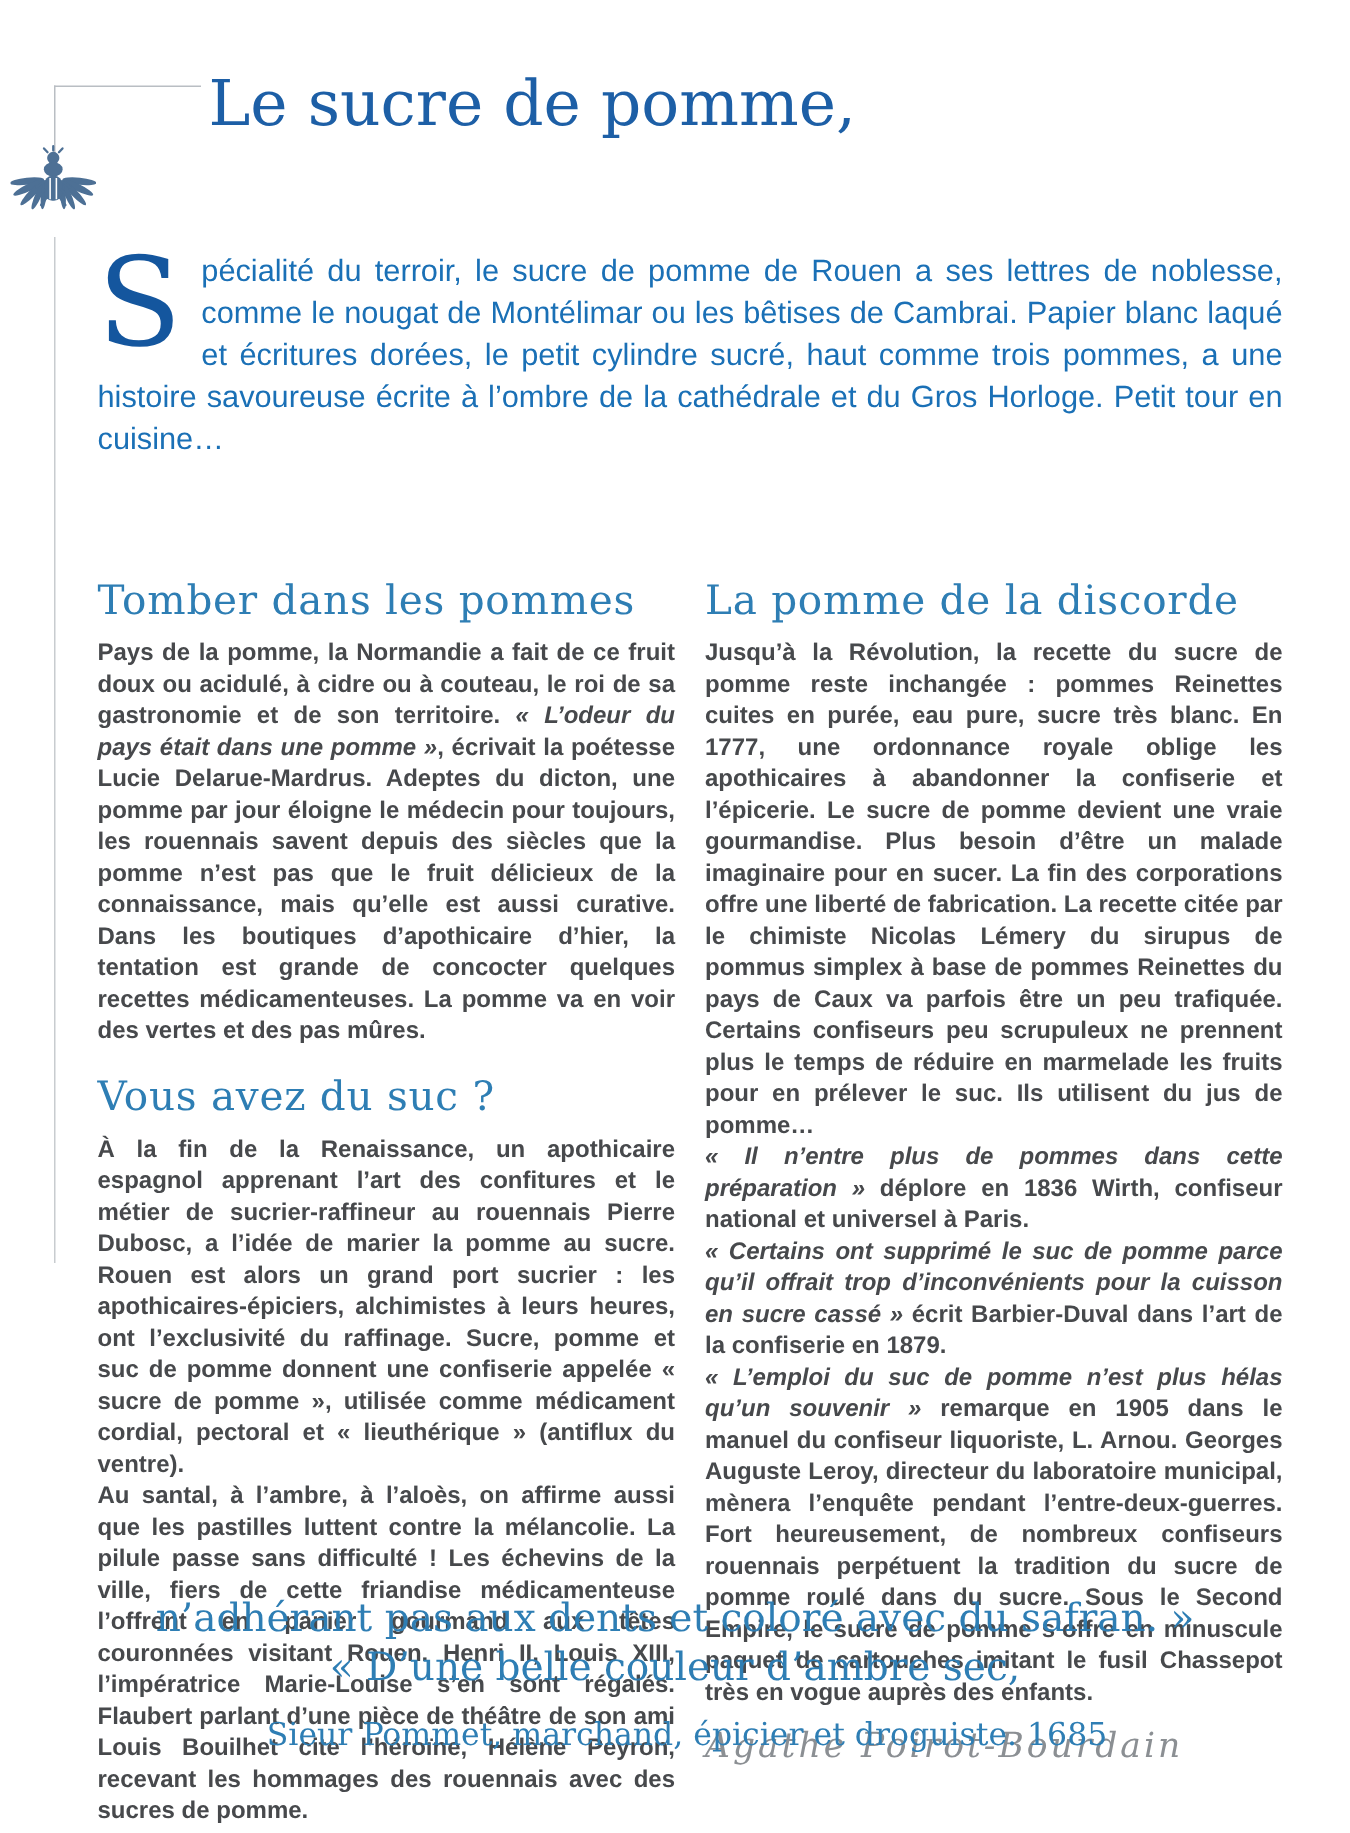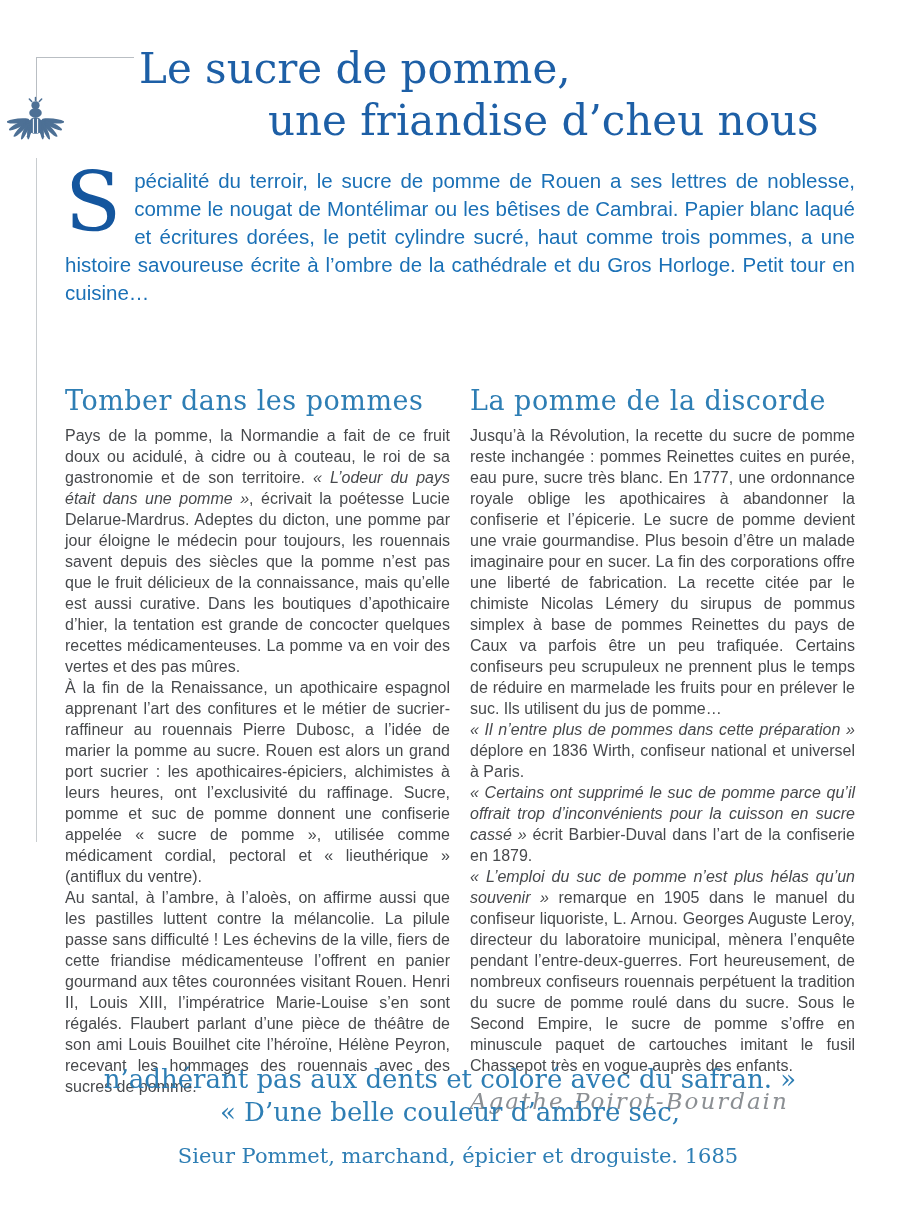--- a/index.html
+++ b/index.html
@@ -40,20 +40,21 @@
 
   .section-heading {
     font-family:"DejaVu Serif", serif; font-weight:normal; letter-spacing:0.5px;
     font-size:27px; line-height:1.15; color:#2e7eb4; margin:0 0 9px 0;
   }
   .section-heading.later { margin-top:18px; }
 
   .col p {
     margin:0; font-size:16px; line-height:21px; color:#47494c;
     text-align:justify;
+    font-weight:bold;
   }
   .it { font-style:italic; }
 
   .signature {
     margin-top:12px; font-family:"DejaVu Serif", serif;
     font-style:italic; font-size:23px; color:#8b8f93; letter-spacing:2px;
   }
 
   
   .pull-quote {
@@ -95,33 +96,33 @@
       <ellipse cx="30" cy="21.5" rx="6.6" ry="5"></ellipse>
       <rect x="23.6" y="26" width="12.8" height="17.5" rx="5.8"></rect>
       <path d="M24 30 L18 34 M24 36 L19 41.5 M25.5 41 L21.5 46.5 M36 30 L42 34 M36 36 L41 41.5 M34.5 41 L38.5 46.5" stroke="#4d7095" stroke-width="1.7" fill="none" stroke-linecap="round"></path>
       <path d="M27.8 27.5 L27.8 42.5 M32.2 27.5 L32.2 42.5" stroke="#ffffff" stroke-width="1.1"></path>
     </g>
   </svg>
 
   <div class="vrule"></div>
 
   <h1 class="title-line title-1">Le sucre de pomme,</h1>
-  <h1 class="title-line title-2">une friandise d’cheu nous</h1>
 
   <div class="main">
 
     <div class="intro">
       <span class="dropcap">S</span><span>pécialité du terroir, le sucre de pomme de Rouen a ses lettres de noblesse, comme le nougat de Montélimar ou les bêtises de Cambrai. Papier blanc laqué et écritures dorées, le petit cylindre sucré, haut comme trois pommes, a une histoire savoureuse écrite à l’ombre de la cathédrale et du Gros Horloge. Petit tour en cuisine…</span>
     </div>
 
     <div class="columns">
 
       <div class="col">
         <h2 class="section-heading">Tomber dans les pommes</h2>
         <p><span>Pays de la pomme, la Normandie a fait de ce fruit doux ou acidulé, à cidre ou à couteau, le roi de sa gastronomie et de son territoire. </span><span class="it">« L’odeur du pays était dans une pomme »</span><span>, écrivait la poétesse Lucie Delarue-Mardrus. Adeptes du dicton, une pomme par jour éloigne le médecin pour toujours, les rouennais savent depuis des siècles que la pomme n’est pas que le fruit délicieux de la connaissance, mais qu’elle est aussi curative. Dans les boutiques d’apothicaire d’hier, la tentation est grande de concocter quelques recettes médicamenteuses. La pomme va en voir des vertes et des pas mûres.</span></p>
+        <h2 class="section-heading later">Vous avez du suc ?</h2>
         <p><span>À la fin de la Renaissance, un apothicaire espagnol apprenant l’art des confitures et le métier de sucrier-raffineur au rouennais Pierre Dubosc, a l’idée de marier la pomme au sucre. Rouen est alors un grand port sucrier : les apothicaires-épiciers, alchimistes à leurs heures, ont l’exclusivité du raffinage. Sucre, pomme et suc de pomme donnent une confiserie appelée « sucre de pomme », utilisée comme médicament cordial, pectoral et « lieuthérique » (antiflux du ventre).</span></p>
         <p><span>Au santal, à l’ambre, à l’aloès, on affirme aussi que les pastilles luttent contre la mélancolie. La pilule passe sans difficulté ! Les échevins de la ville, fiers de cette friandise médicamenteuse l’offrent en panier gourmand aux têtes couronnées visitant Rouen. Henri II, Louis XIII, l’impératrice Marie-Louise s’en sont régalés. Flaubert parlant d’une pièce de théâtre de son ami Louis Bouilhet cite l’héroïne, Hélène Peyron, recevant les hommages des rouennais avec des sucres de pomme.</span></p>
       </div>
 
       <div class="col">
         <h2 class="section-heading">La pomme de la discorde</h2>
         <p><span>Jusqu’à la Révolution, la recette du sucre de pomme reste inchangée : pommes Reinettes cuites en purée, eau pure, sucre très blanc. En 1777, une ordonnance royale oblige les apothicaires à abandonner la confiserie et l’épicerie. Le sucre de pomme devient une vraie gourmandise. Plus besoin d’être un malade imaginaire pour en sucer. La fin des corporations offre une liberté de fabrication. La recette citée par le chimiste Nicolas Lémery du sirupus de pommus simplex à base de pommes Reinettes du pays de Caux va parfois être un peu trafiquée. Certains confiseurs peu scrupuleux ne prennent plus le temps de réduire en marmelade les fruits pour en prélever le suc. Ils utilisent du jus de pomme…</span></p>
         <p><span class="it">« Il n’entre plus de pommes dans cette préparation »</span><span> déplore en 1836 Wirth, confiseur national et universel à Paris.</span></p>
         <p><span class="it">« Certains ont supprimé le suc de pomme parce qu’il offrait trop d’inconvénients pour la cuisson en sucre cassé »</span><span> écrit Barbier-Duval dans l’art de la confiserie en 1879.</span></p>
         <p><span class="it">« L’emploi du suc de pomme n’est plus hélas qu’un souvenir »</span><span> remarque en 1905 dans le manuel du confiseur liquoriste, L. Arnou.  Georges Auguste Leroy, directeur du laboratoire municipal, mènera l’enquête pendant l’entre-deux-guerres. Fort heureusement, de nombreux confiseurs rouennais perpétuent la tradition du sucre de pomme roulé dans du sucre. Sous le Second Empire, le sucre de pomme s’offre en minuscule paquet de cartouches imitant le fusil Chassepot très en vogue auprès des enfants.</span></p>

